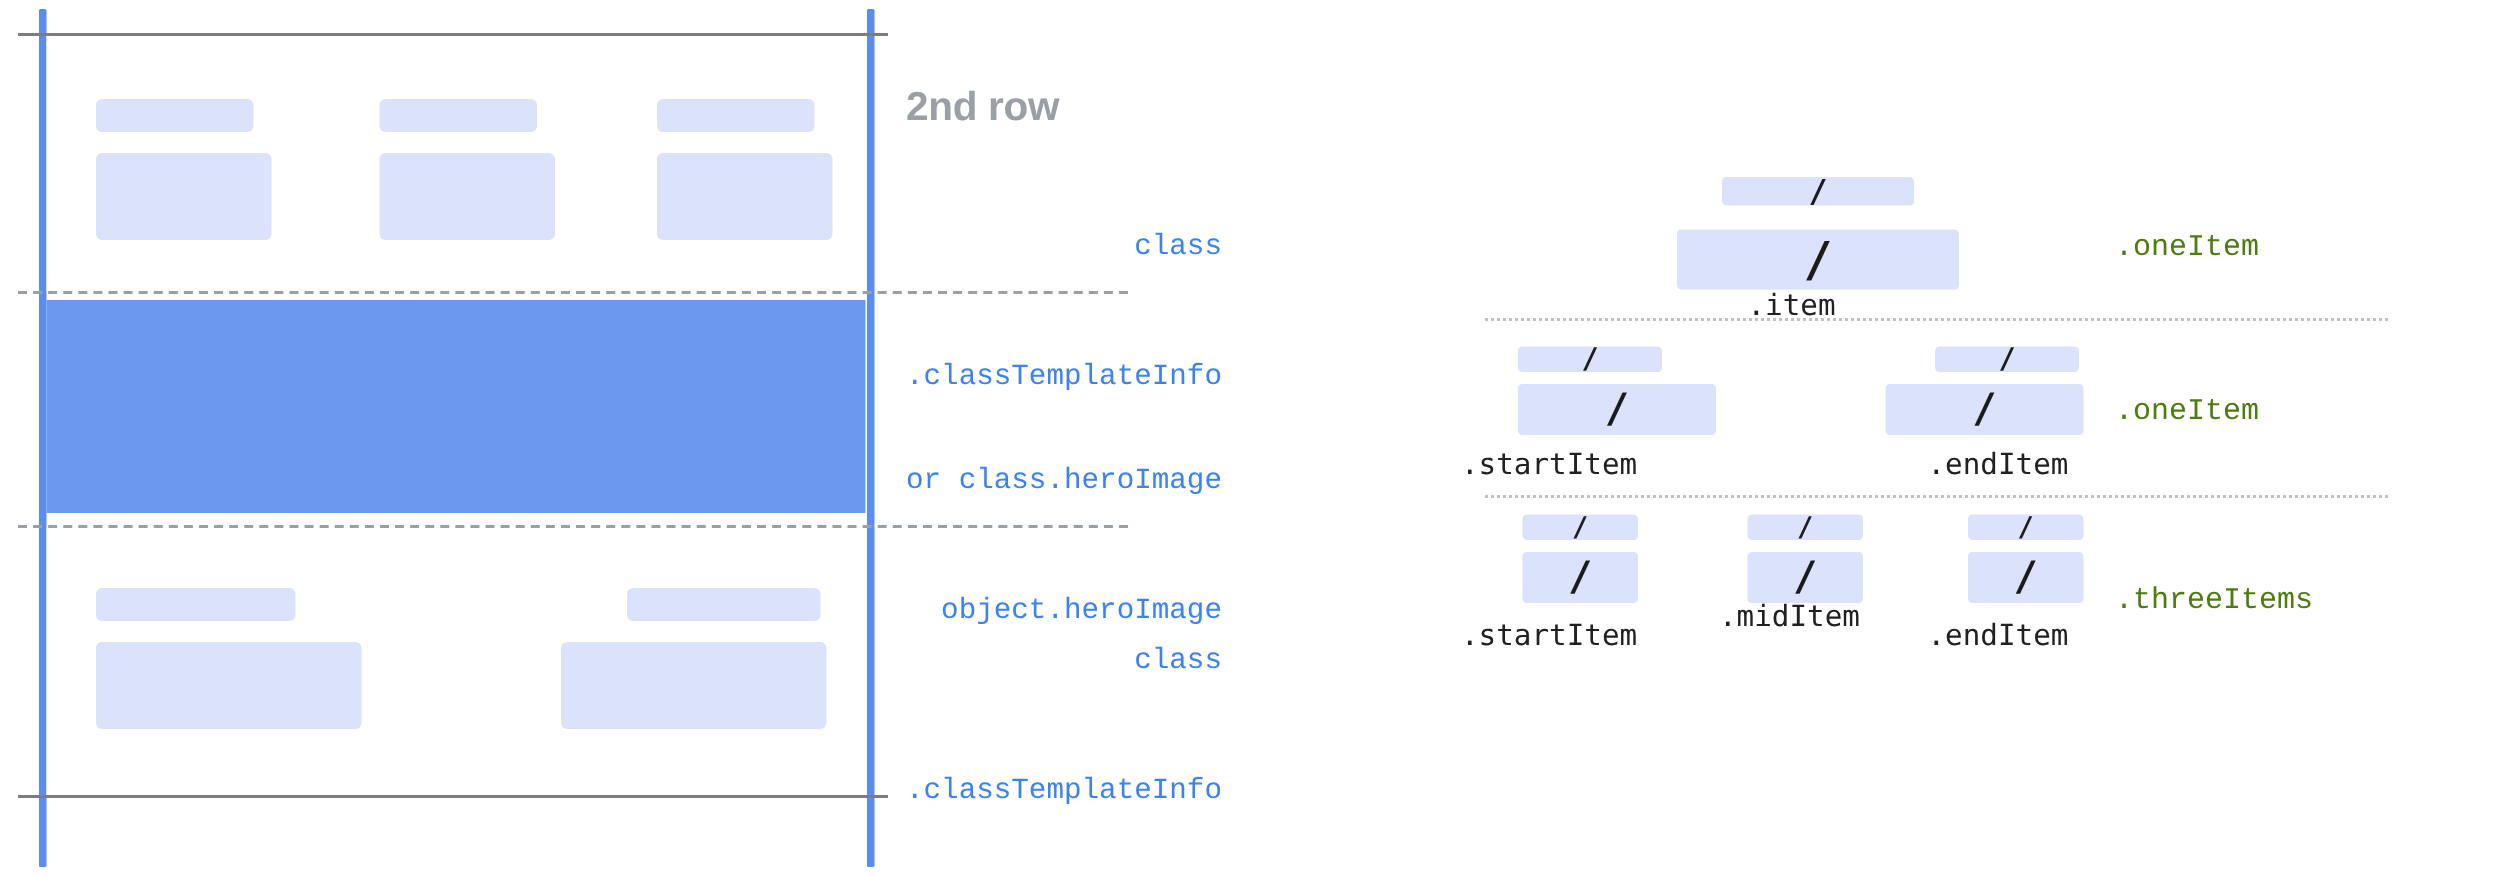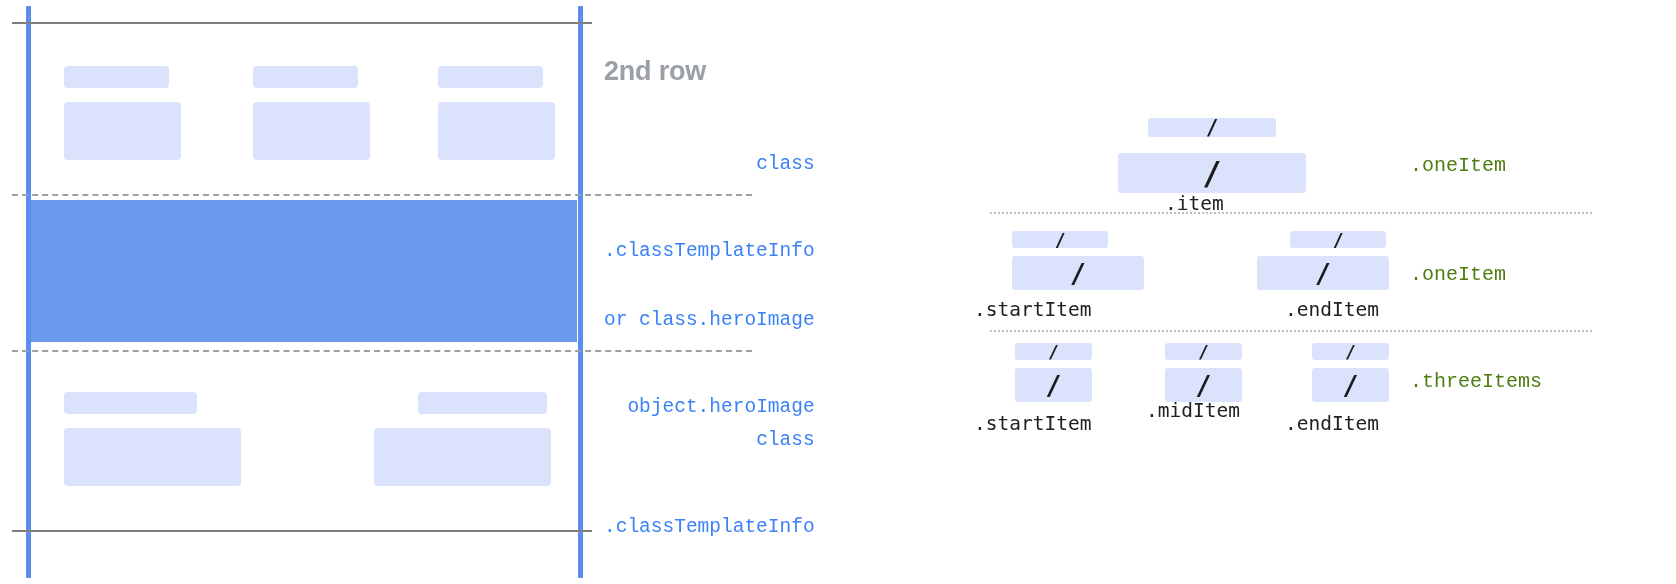--- a/index.html
+++ b/index.html
@@ -253,14 +253,14 @@
   <div class="itemlabel" style="left:186px; top:399px;">.midItem</div>
 
   <div class="itemchip" style="left:352px; top:343px; width:77px; height:17px;">
     <span class="slash" style="font-size:18px;">/</span>
   </div>
   <div class="itemchip" style="left:352px; top:368px; width:77px; height:34px;">
     <span class="slash" style="font-size:27px;">/</span>
   </div>
   <div class="itemlabel" style="left:325px; top:412px;">.endItem</div>
 
-  <div class="grouplabel" style="left:450px; top:370px;">.threeItems</div>
+  <div class="grouplabel" style="left:450px; top:389px;">.threeItems</div>
 </div>
 
 </body></html>

